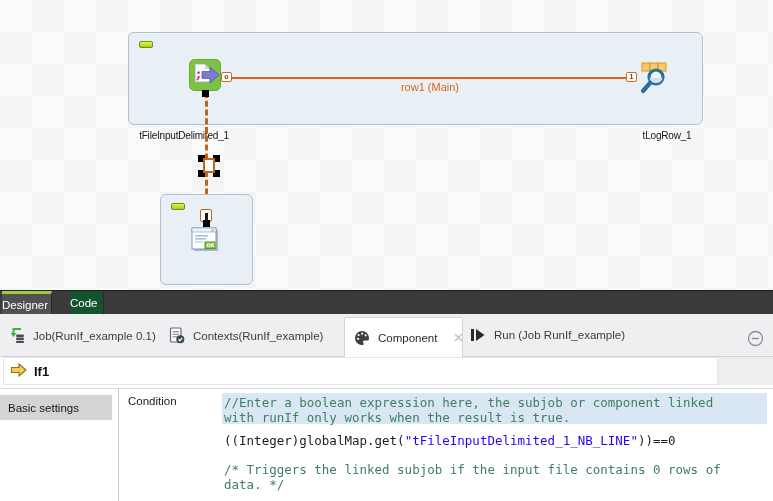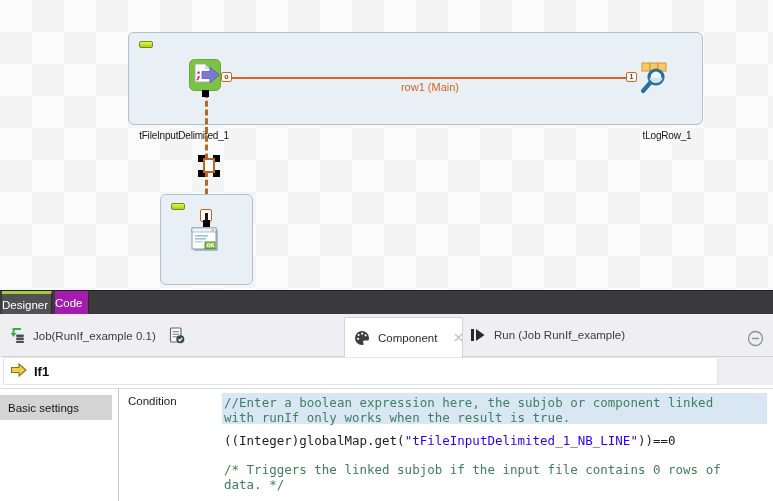--- a/index.html
+++ b/index.html
@@ -36,21 +36,21 @@
   #trigger-port { width:12px; height:13px; background:#fff; border:1px solid #c2641c; border-radius:2px; }
   #trigger-port .pin { position:absolute; left:4px; top:3px; width:3px; height:7px; background:#1a1a1a; }
 
   
   #persp-bar { left:0; top:290px; width:773px; height:24px; background:#3a3a3c; border-top:1px solid #202022; }
   .persp-tab {
     position:absolute; top:0; height:24px; color:#fff; font-size:11.5px;
     display:flex; align-items:center; 
   }
   #persp-designer { left:2px; width:50px; background:#515153; border-top:3px solid #a5c93c; border-right:1px solid #2a2a2c; }
-  #persp-code { left:55px; width:34px; background:#a21caf; border-right:1px solid #2a2a2c; }
+  #persp-code { left:70px; width:34px; background:#14532d; border-right:1px solid #2a2a2c; }
 
   
   #view-bar { left:0; top:314px; width:773px; height:43px; background:#efeff1; border-bottom:1px solid #d2d2d4; }
   .view-tab { position:absolute; display:flex; align-items:center; gap:8px; color:#3c3c3c; font-size:11.5px; cursor:default; }
   #tab-component {
     left:344px; top:3px; width:119px; height:40px; background:#fff;
     border:1px solid #d4d4d6; border-bottom:none; border-radius:2px 2px 0 0;
     padding-left:9px; color:#2b2b2b;
   }
   .icon16 { width:17px; height:17px; display:inline-block; }
@@ -183,20 +183,21 @@
       <span class="icon16">
         <svg width="17" height="17" viewBox="0 0 17 17">
           <rect x="2.5" y="1" width="10.5" height="14" rx="1" fill="#ffffff" stroke="#5a6b78" stroke-width="1.2"></rect>
           <rect x="4.5" y="4" width="6.5" height="1.2" fill="#7f8f9a"></rect>
           <rect x="4.5" y="6.6" width="6.5" height="1.2" fill="#7f8f9a"></rect>
           <rect x="4.5" y="9.2" width="4.5" height="1.2" fill="#7f8f9a"></rect>
           <circle cx="12.3" cy="12.3" r="4" fill="#3b4750"></circle>
           <path d="M10.6 12.3 l1.3 1.5 2.3 -2.8" stroke="#ffffff" stroke-width="1.3" fill="none"></path>
         </svg>
       </span>
+      <span>Contexts(RunIf_example)</span>
     </div>
 
     <div id="tab-component" class="view-tab">
       <span class="icon16" style="width:16px;height:16px;">
         <svg width="16" height="16" viewBox="0 0 16 16">
           <path d="M8 1 a7 7 0 1 0 0 14 c1.6 0 2.1-1.1 1.3-2.1 -0.8-1.1 0-2.3 1.3-2.3 h2.1 a2.4 2.4 0 0 0 2.3-2.7 A7 7 0 0 0 8 1 z" fill="#3b3f44"></path>
           <circle cx="4.6" cy="5" r="1.1" fill="#ffffff"></circle>
           <circle cx="8.2" cy="3.7" r="1.1" fill="#ffffff"></circle>
           <circle cx="11.6" cy="5.3" r="1.1" fill="#ffffff"></circle>
           <circle cx="4.1" cy="8.8" r="1.1" fill="#ffffff"></circle>

